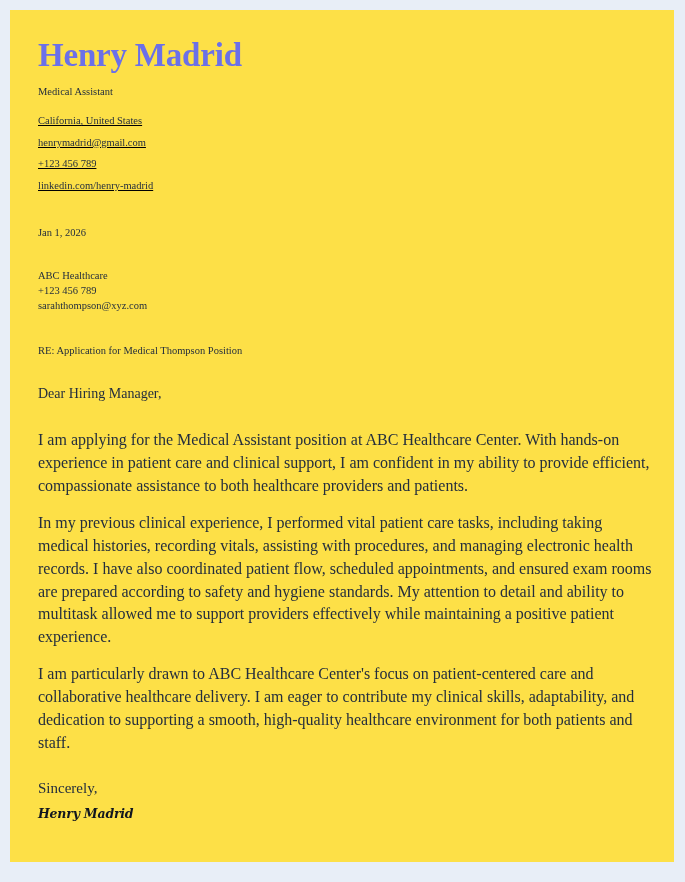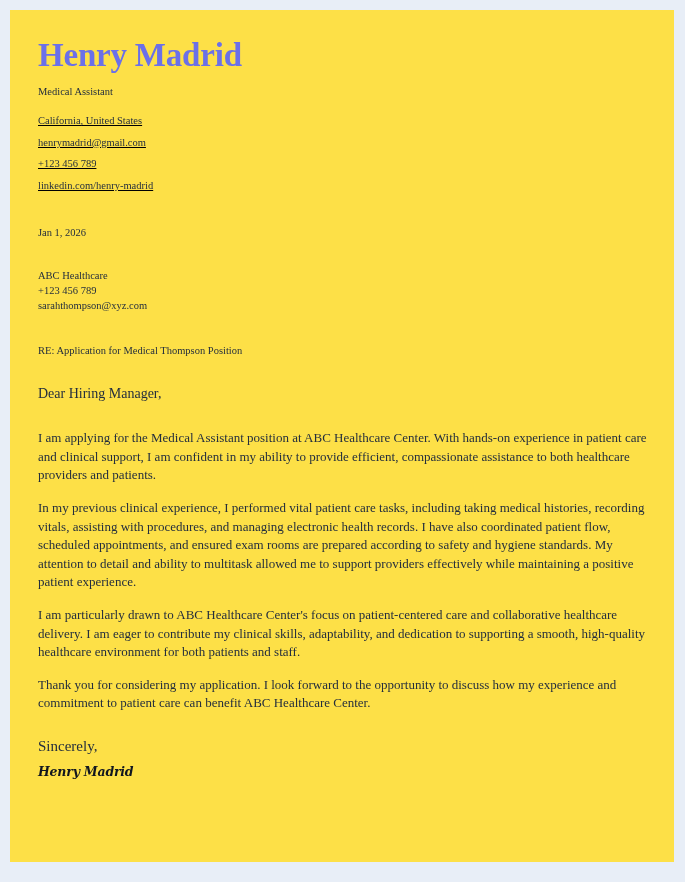--- a/index.html
+++ b/index.html
@@ -99,21 +99,21 @@
     color: #242e3d;
     margin-top: 28px;
     line-height: 1.2;
   }
 
   
   .body-block {
     margin-top: 27px;
   }
   .body-paragraph {
-    font-size: 13px;
+    font-size: 16px;
     color: #242e3d;
     line-height: 1.43;
     text-align: left;
     margin: 0 0 14px 0;
     width: 617px;
   }
   .body-paragraph:last-child {
     margin-bottom: 0;
   }
 
@@ -165,21 +165,20 @@
     </div>
 
     <div class="subject-line">RE: Application for Medical Thompson Position</div>
 
     <div class="salutation">Dear Hiring Manager,</div>
 
     <div class="body-block">
       <p class="body-paragraph">I am applying for the Medical Assistant position at ABC Healthcare Center. With hands-on experience in patient care and clinical support, I am confident in my ability to provide efficient, compassionate assistance to both healthcare providers and patients.</p>
       <p class="body-paragraph">In my previous clinical experience, I performed vital patient care tasks, including taking medical histories, recording vitals, assisting with procedures, and managing electronic health records. I have also coordinated patient flow, scheduled appointments, and ensured exam rooms are prepared according to safety and hygiene standards. My attention to detail and ability to multitask allowed me to support providers effectively while maintaining a positive patient experience.</p>
       <p class="body-paragraph">I am particularly drawn to ABC Healthcare Center's focus on patient-centered care and collaborative healthcare delivery. I am eager to contribute my clinical skills, adaptability, and dedication to supporting a smooth, high-quality healthcare environment for both patients and staff.</p>
-      <p class="body-paragraph">Thank you for considering my application. I look forward to the opportunity to discuss how my experience and commitment to patient care can benefit ABC Healthcare Center.</p>
     </div>
 
     <div class="closing-block">
       <div class="closing-word">Sincerely,</div>
       <div class="signature">Henry Madrid</div>
     </div>
 
   </div>
 </div>
 

